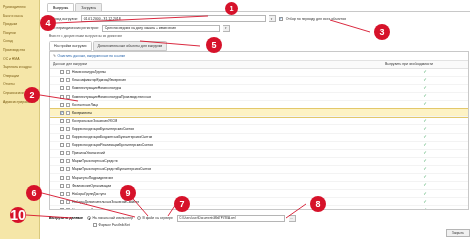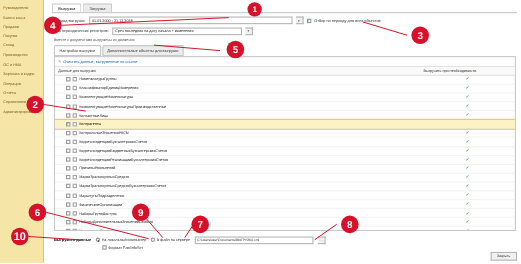--- a/index.html
+++ b/index.html
@@ -400,15 +400,15 @@
   <div id="annlayer">
       <div class="ann" style="left: 225px; top: 2px; width: 13px; height: 13px; font-size: 7.28px;">1</div>
       <div class="ann" style="left: 24px; top: 87px; width: 16px; height: 16px; font-size: 8.96px;">2</div>
       <div class="ann" style="left: 374px; top: 24px; width: 16px; height: 16px; font-size: 8.96px;">3</div>
       <div class="ann" style="left: 40px; top: 15px; width: 16px; height: 16px; font-size: 8.96px;">4</div>
       <div class="ann" style="left: 206px; top: 37px; width: 16px; height: 16px; font-size: 8.96px;">5</div>
       <div class="ann" style="left: 26px; top: 185px; width: 16px; height: 16px; font-size: 8.96px;">6</div>
       <div class="ann" style="left: 174px; top: 196px; width: 16px; height: 16px; font-size: 8.96px;">7</div>
       <div class="ann" style="left: 310px; top: 196px; width: 16px; height: 16px; font-size: 8.96px;">8</div>
       <div class="ann" style="left: 120px; top: 185px; width: 16px; height: 16px; font-size: 8.96px;">9</div>
-      <div class="ann" style="left: 10px; top: 207px; width: 16px; height: 16px; font-size: 10px;">10</div>
+      <div class="ann" style="left: 10px; top: 207px; width: 16px; height: 16px; font-size: 14px;">10</div>
     </div>
 </div>
 
 </body></html>

